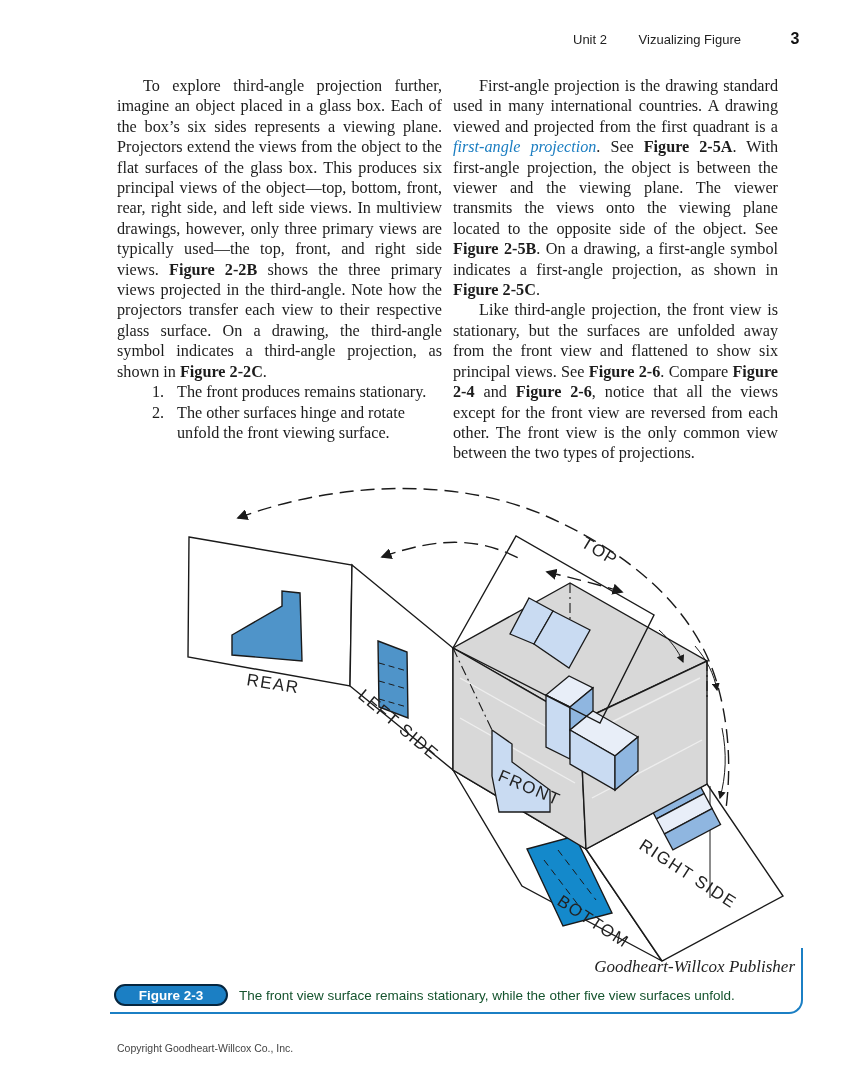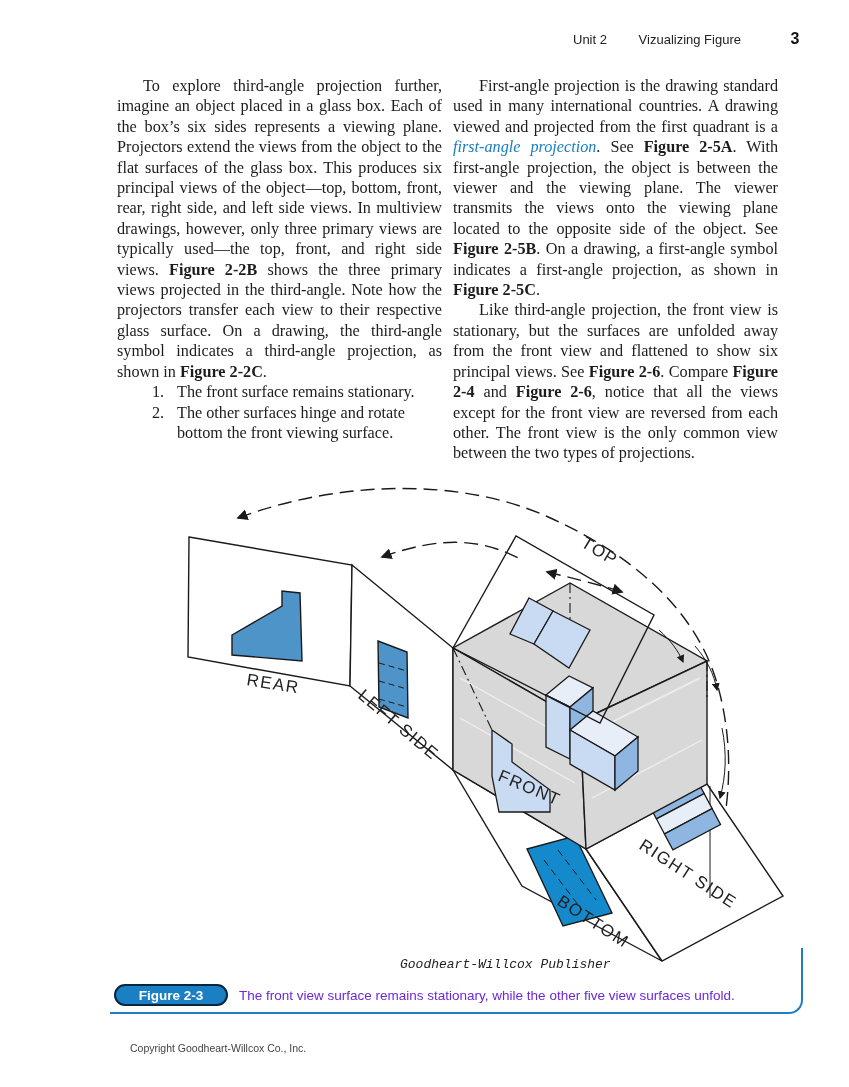--- a/index.html
+++ b/index.html
@@ -35,42 +35,42 @@
   .streak{stroke:#ffffff;stroke-width:1.4;opacity:.55;}
   
   #caption-frame{position:absolute;left:110px;top:948px;width:691px;height:64px;
      border-right:2px solid var(--accent,#1b7fc4);border-bottom:2px solid var(--accent,#1b7fc4);
      border-bottom-right-radius:14px;}
   #figure-badge{position:absolute;left:114px;top:984px;width:114px;height:22px;
      background:var(--accent,#1b7fc4);border:2px solid #06263f;border-radius:13px;
      color:#fff;font-family:"Liberation Sans", sans-serif;font-weight:bold;font-size:13.5px;
      display:flex;align-items:center;justify-content:center;box-sizing:border-box;}
   #caption-text{position:absolute;left:239px;top:988px;width:560px;
-     font-family:"Liberation Sans", sans-serif;font-size:13.5px;color:#6d28d9;}
-  #attribution{position:absolute;left:400px;top:957px;width:395px;text-align:left;
-     font-family:Liberation Mono, monospace;font-style:italic;font-size:13px;color:#222;}
-  #footer{position:absolute;left:130px;top:1042px;
+     font-family:"Liberation Sans", sans-serif;font-size:13.5px;color:#14532d;}
+  #attribution{position:absolute;left:400px;top:957px;width:395px;text-align:right;
+     font-family:Liberation Serif, serif;font-style:italic;font-size:17px;color:#222;}
+  #footer{position:absolute;left:117px;top:1042px;
      font-family:"Liberation Sans", sans-serif;font-size:10.5px;color:#444;}
 </style>
 </head>
 <body>
 
 <div id="page">
 
   <div id="header">
     <span class="unit">Unit 2</span>
     <span class="section">Vizualizing Figure</span>
     <span class="pageno">3</span>
   </div>
 
   <div id="columns">
     <div class="col">
         <p><span>To explore third-angle projection further, imagine an object placed in a glass box. Each of the box’s six sides represents a viewing plane. Projectors extend the views from the object to the flat surfaces of the glass box. This produces six principal views of the object—top, bottom, front, rear, right side, and left side views. In multiview drawings, however, only three primary views are typically used—the top, front, and right side views. </span><span class="bold">Figure 2-2B</span><span> shows the three primary views projected in the third-angle. Note how the projectors transfer each view to their respective glass surface. On a drawing, the third-angle symbol indicates a third-angle projection, as shown in </span><span class="bold">Figure 2-2C</span><span>.</span></p>
-        <div class="li"><span class="num">1.</span><span>The front surface remains stationary.</span></div>
-        <div class="li"><span class="num">2.</span><span>The other surfaces hinge and rotate bottom the front viewing surface.</span></div>
+        <div class="li"><span class="num">1.</span><span>The front produces remains stationary.</span></div>
+        <div class="li"><span class="num">2.</span><span>The other surfaces hinge and rotate unfold the front viewing surface.</span></div>
       </div>
     <div class="col">
         <p><span>First-angle projection is the drawing standard used in many international countries. A drawing viewed and projected from the first quadrant is a </span><span class="term">first-angle projection</span><span>. See </span><span class="bold">Figure 2-5A</span><span>. With first-angle projection, the object is between the viewer and the viewing plane. The viewer transmits the views onto the viewing plane located to the opposite side of the object. See </span><span class="bold">Figure 2-5B</span><span>. On a drawing, a first-angle symbol indicates a first-angle projection, as shown in </span><span class="bold">Figure 2-5C</span><span>.</span></p>
         <p><span>Like third-angle projection, the front view is stationary, but the surfaces are unfolded away from the front view and flattened to show six principal views. See </span><span class="bold">Figure 2-6</span><span>. Compare </span><span class="bold">Figure 2-4</span><span> and </span><span class="bold">Figure 2-6</span><span>, notice that all the views except for the front view are reversed from each other. The front view is the only common view between the two types of projections.</span></p>
       </div>
   </div>
 
   <svg id="figure-svg" width="700" height="500" viewBox="0 0 700 500">
     <defs>
       <marker id="arr" viewBox="0 0 10 10" refX="8.5" refY="5" markerWidth="8" markerHeight="8" orient="auto-start-reverse">

